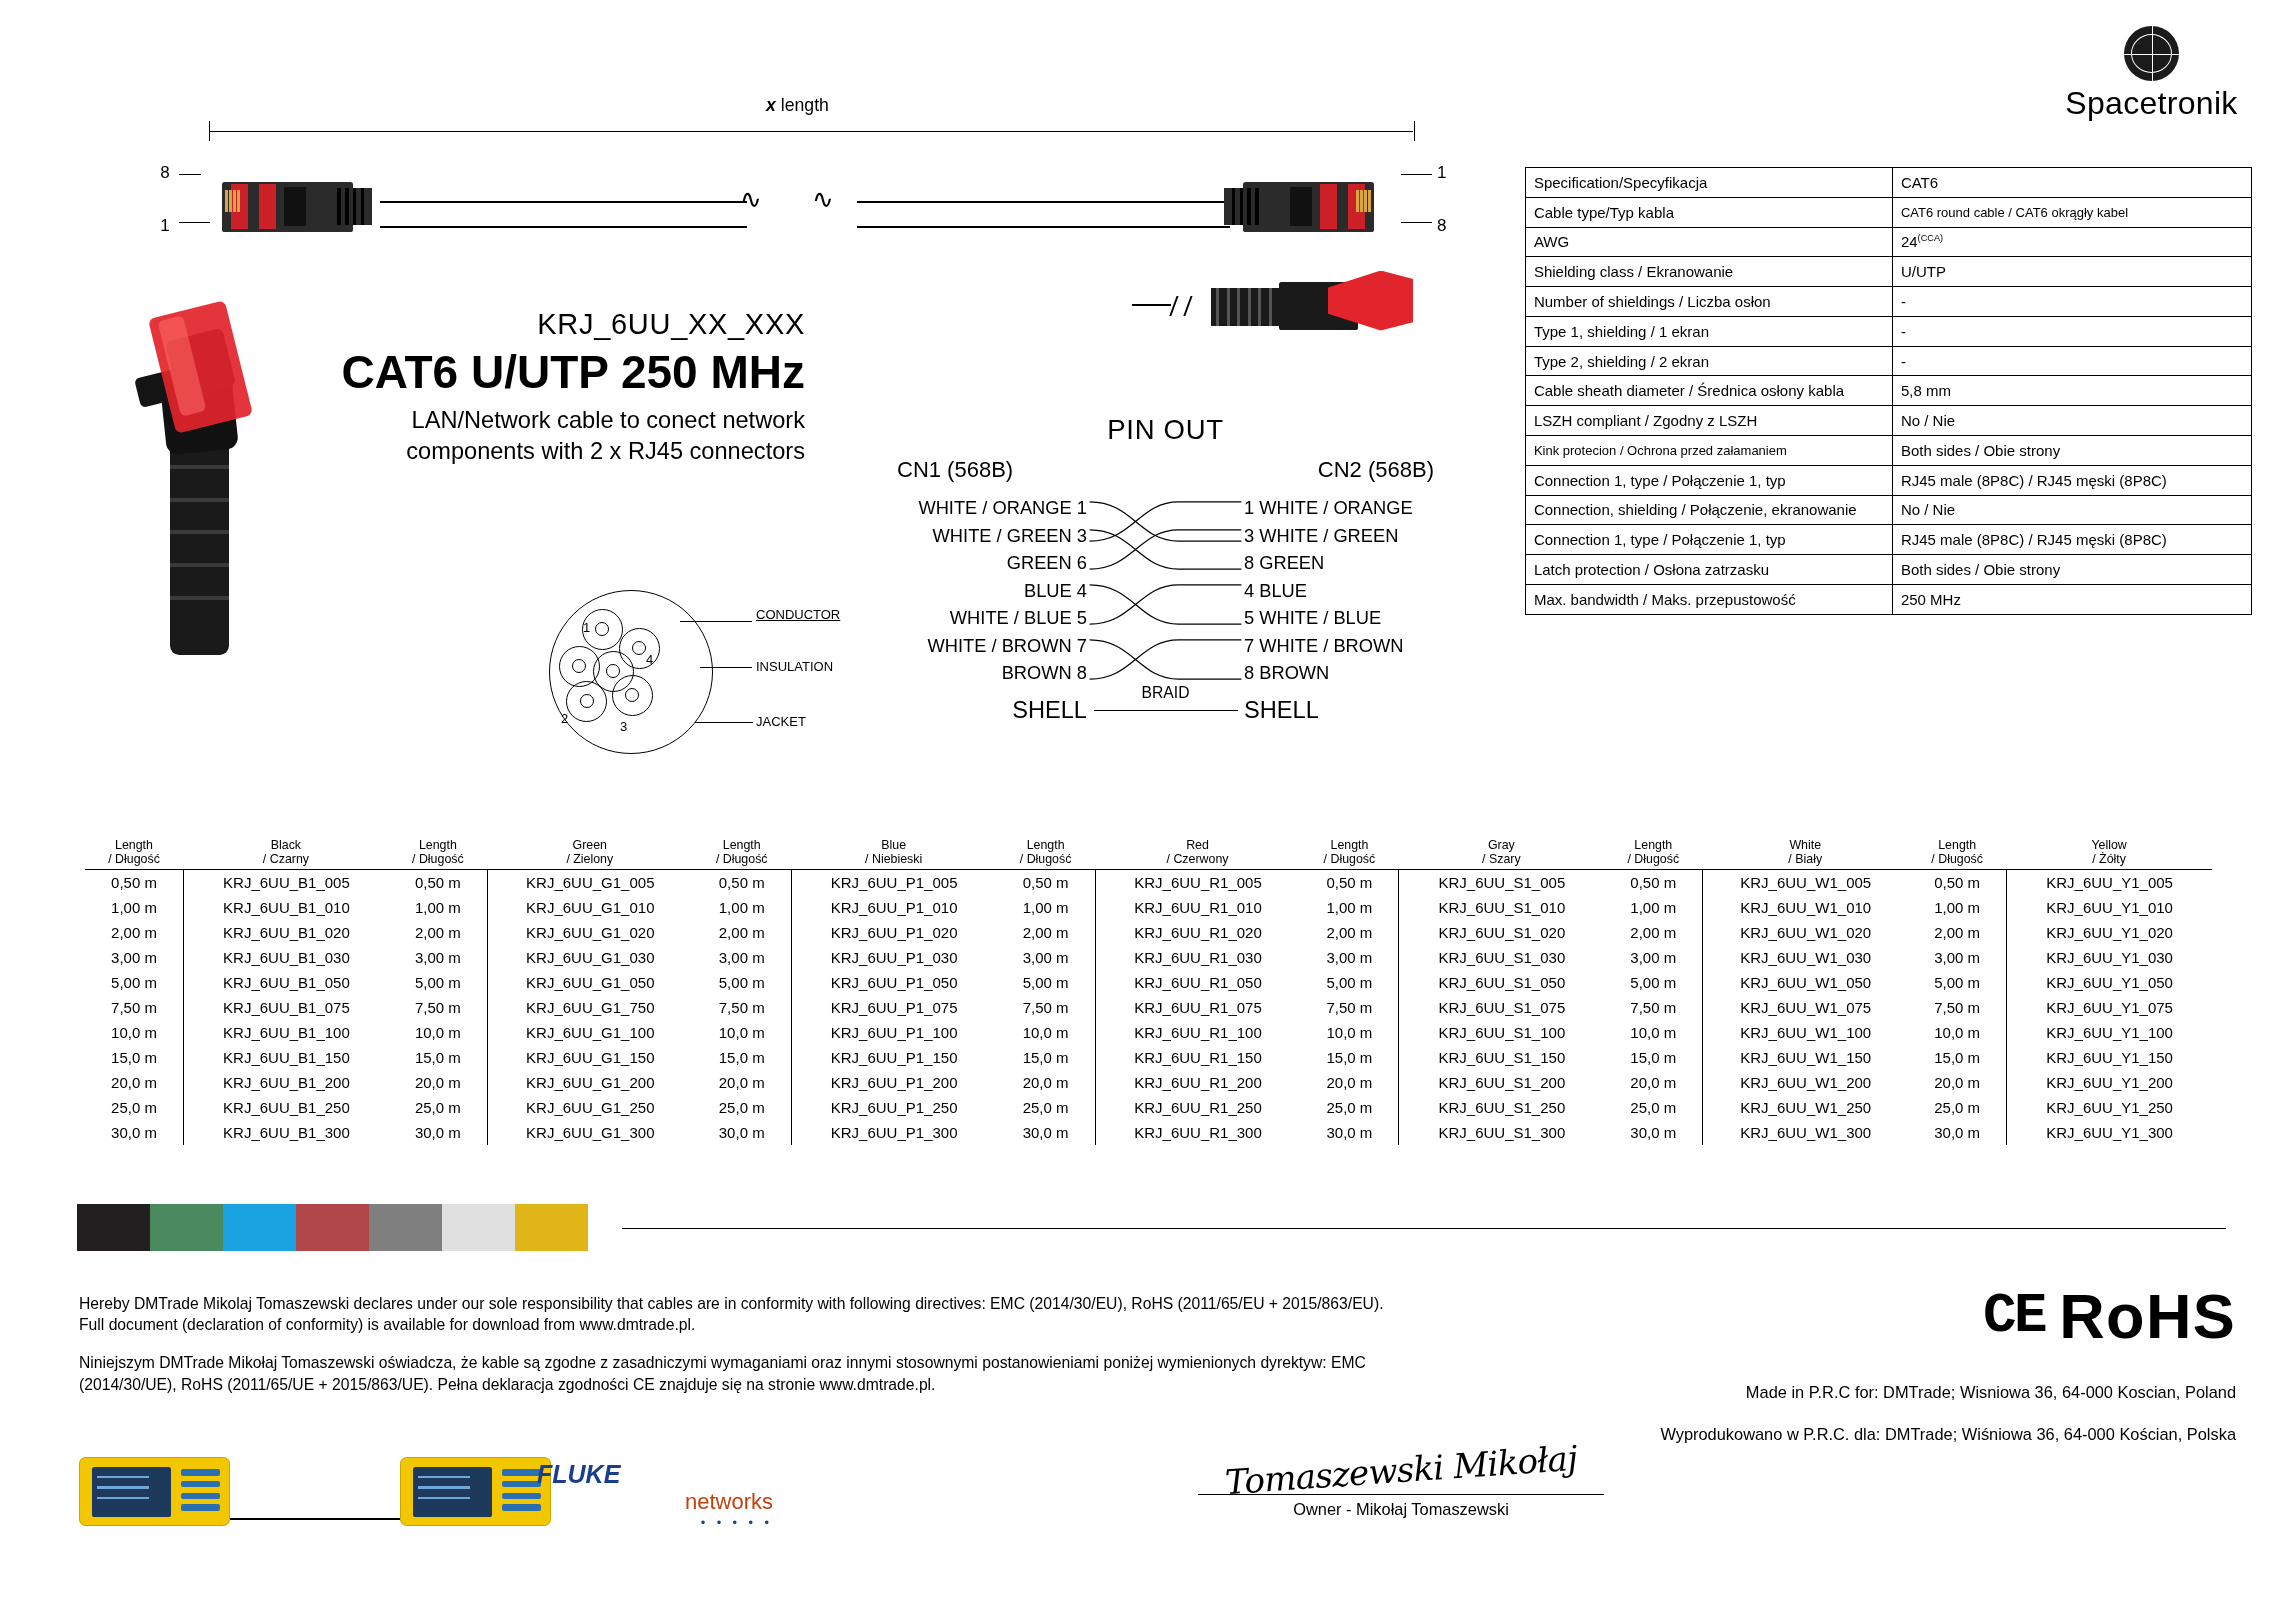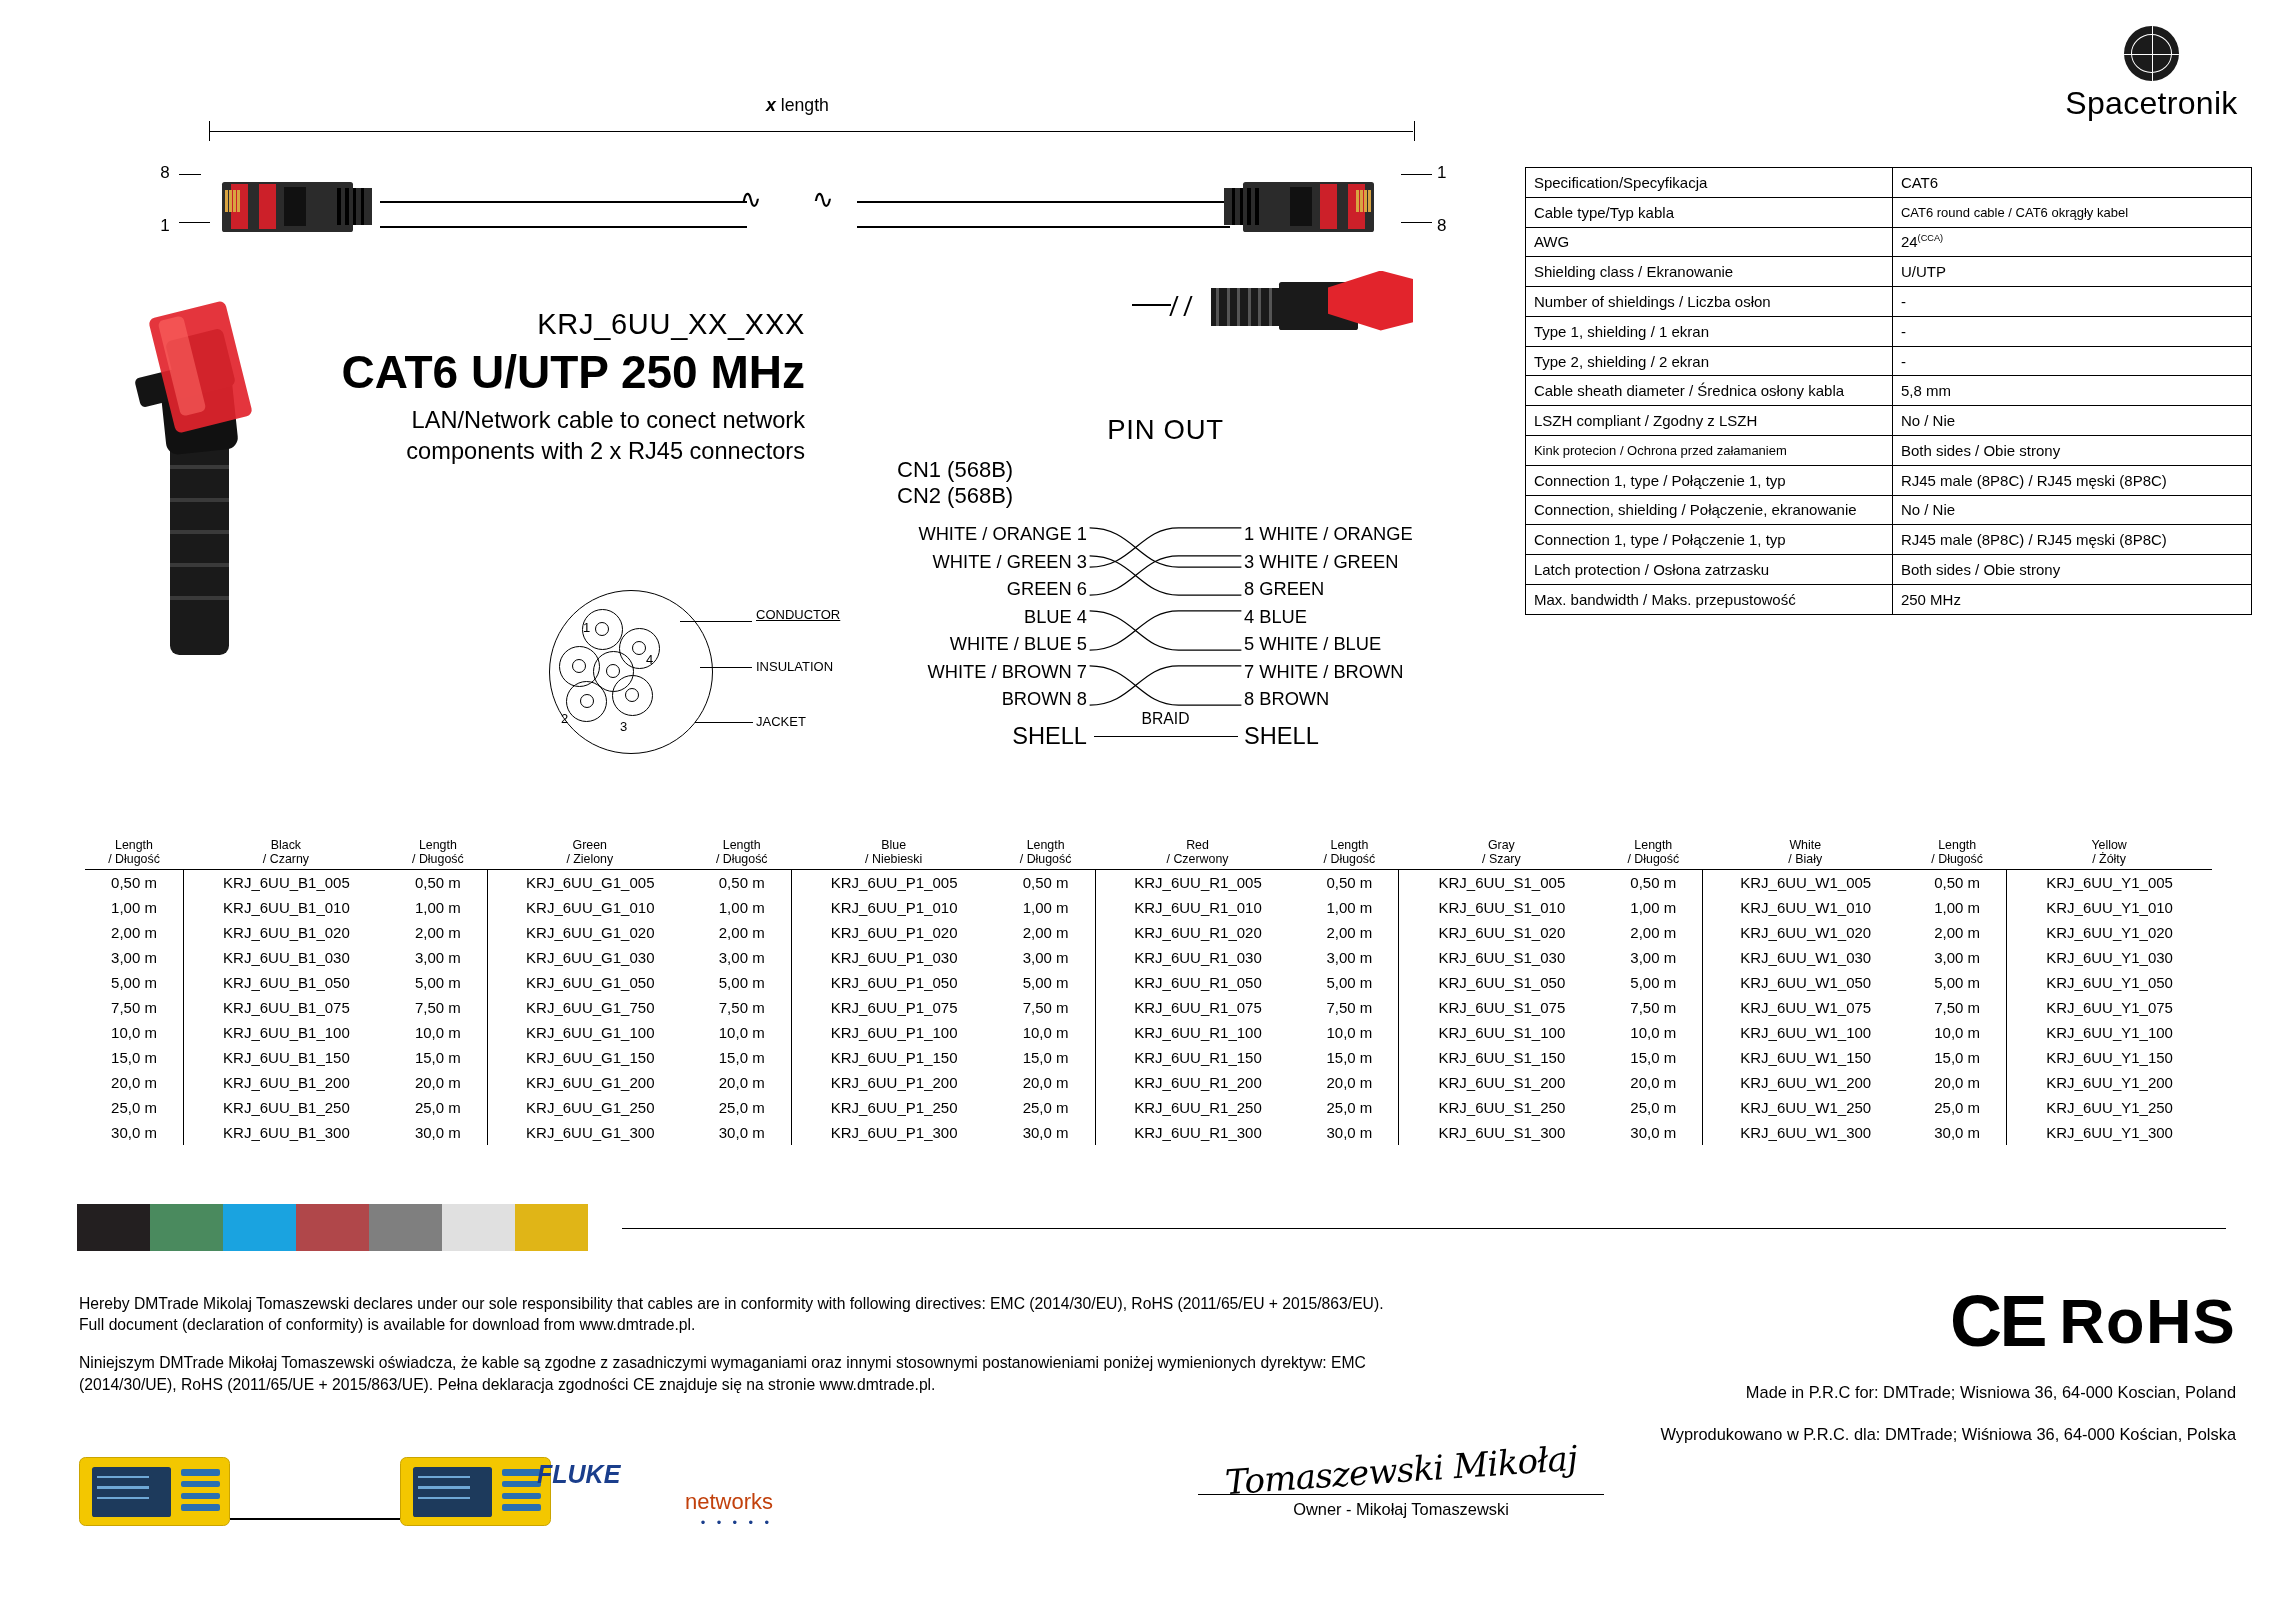--- a/index.html
+++ b/index.html
@@ -75,21 +75,21 @@
   .mini-plug .cable { position:absolute; left:0; top:36px; width:39px; height:2px; background:#000; }
   .mini-plug .sl { position:absolute; top:27.5px; width:2px; height:19.6px; background:#000; transform:skewX(-20deg); }
   .mini-plug .boot { position:absolute; left:79px; top:19.6px; width:72px; height:38px; background:#1a1a1a; }
   .mini-plug .boot i { position:absolute; top:0; width:3.3px; height:38px; background:#555; }
   .mini-plug .body { position:absolute; left:147px; top:14.4px; width:79px; height:48px; background:#1a1a1a; border-radius:2.6px; }
   .mini-plug .red { position:absolute; left:196px; top:2.6px; width:85px; height:60px; background:#e2242c; clip-path:polygon(0 28%,62% 0,100% 14%,100% 86%,62% 100%,0 72%); }
 
   
   .pinout { position:absolute; left:871px; top:406px; width:589px; }
   .pinout h2 { font-size:27.5px; text-align:center; margin:8px; font-weight:normal; letter-spacing:0.7px; }
-  .pinout .cn { display:flex; justify-content:space-between; margin-top:10.5px; font-size:22px; padding:0 26px;flex-direction:column; }
+  .pinout .cn { display:flex; justify-content:space-between; margin-top:10.5px; font-size:22px; padding:0 26px; }
   .pin-rows { margin-top:11.8px; }
   .pin-row { display:flex; align-items:center; font-size:18.3px; height:27.5px; }
   .pin-left { width:216px; text-align:right; }
   .pin-mid { flex:1; position:relative; height:27.5px; }
   .pin-right { width:216px; text-align:left; }
   .pair-svg { position:absolute; left:0; top:0; width:100%; height:55px; pointer-events:none; }
   .shell-row { display:flex; align-items:center; font-size:23.6px; margin-top:10.5px; }
   .shell-row .sl { width:216px; text-align:right; }
   .shell-row .sm { flex:1; position:relative; height:19.6px; text-align:center; }
   .shell-row .sm span { position:absolute; left:50%; top:-17px; transform:translateX(-50%); font-size:15.7px; }
@@ -116,21 +116,21 @@
   
   .swatches { position:absolute; left:77px; top:1204px; display:flex; }
   .sw { width:73px; height:47px; }
   .rule { position:absolute; left:622px; top:1228px; width:1604px; height:1.3px; background:#000; }
 
   
   .decl { position:absolute; left:79px; top:1293px; width:1309px; font-size:15.7px; line-height:1.35; }
   .decl p { margin:0 0 17px 0; }
 
   .ce { position:absolute; right:59px; top:1280px; font-size:63px; font-weight:bold; letter-spacing:1.3px; display:flex; align-items:center; }
-  .ce .cemark { font-size:72px; letter-spacing:-2.6px; margin-right:14.4px; }
+  .ce .cemark { font-size:56px; letter-spacing:-2.6px; margin-right:14.4px;font-family:Liberation Mono, monospace; }
 
   .made { position:absolute; right:59px; top:1381px; width:720px; text-align:right; font-size:16.4px; line-height:1.45; }
   .made p { margin:0 0 18.3px 0; }
 
   
   .tester { position:absolute; left:79px; top:1450px; width:425px; height:85px; }
   .tester .unit { position:absolute; top:6.5px; width:151px; height:69px; background:#f3c700; border-radius:6.5px; border:1.3px solid #caa400; }
   .tester .unit .screen { position:absolute; left:11.8px; top:9.2px; width:79px; height:50px; background:#1d3a5c; border-radius:2.6px; }
   .tester .unit .screen i { position:absolute; left:5.2px; width:52px; height:2.6px; background:#6fa8d6; }
   .tester .unit .btns { position:absolute; right:9.2px; top:11.8px; width:39px; height:45px; }

